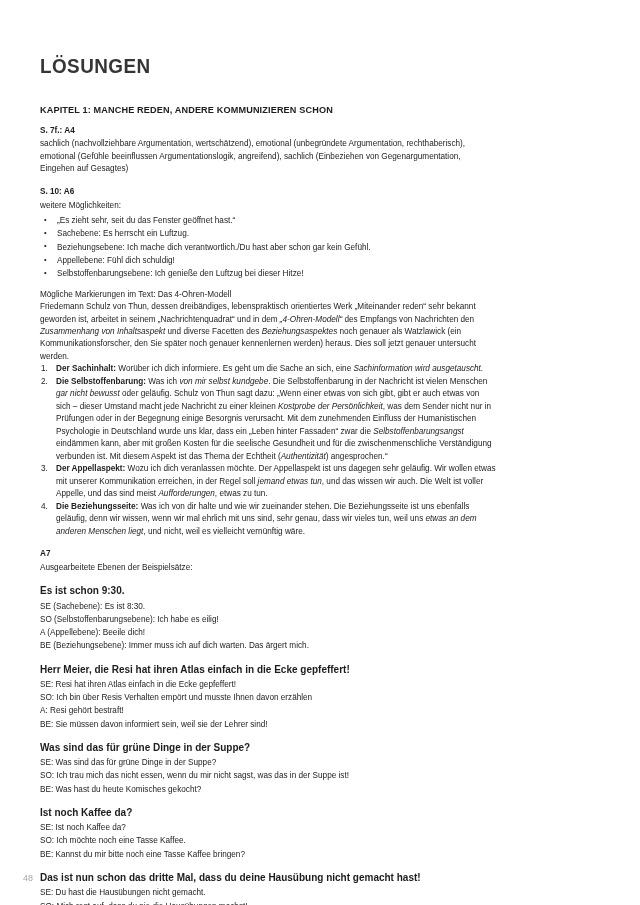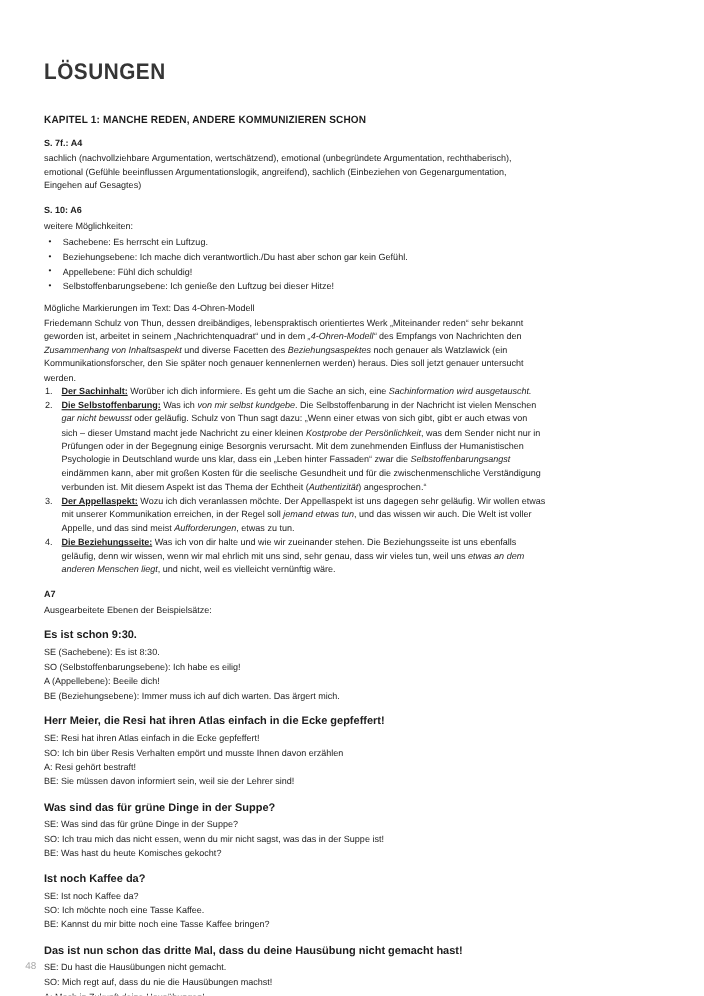--- a/index.html
+++ b/index.html
@@ -102,21 +102,21 @@
     margin: 0;
   }
   .exhead {
     font-size: 10px;
     font-weight: bold;
     line-height: 1.62;
     margin: 9px 0 0 0;
   }
   .exhead.first { margin-top: 9px; }
   i { font-style: italic; }
-  b { font-weight: bold; text-decoration: underline; }
+  b { font-weight: bold; }
   .page-number {
     position: absolute;
     left: 23px;
     bottom: 22px;
     font-size: 9px;
     color: #a8a8a8;
     font-weight: normal;
   }
 </style>
 </head>
@@ -127,20 +127,21 @@
   <h1 class="doc-title">LÖSUNGEN</h1>
 
   <div class="chapter-title">KAPITEL 1: MANCHE REDEN, ANDERE KOMMUNIZIEREN SCHON</div>
 
   <div class="sub-head">S. 7f.: A4</div>
   <p class="body">sachlich (nachvollziehbare Argumentation, wertschätzend), emotional (unbegründete Argumentation, rechthaberisch), emotional (Gefühle beeinflussen Argumentationslogik, angreifend), sachlich (Einbeziehen von Gegenargumentation, Eingehen auf Gesagtes)</p>
 
   <div class="sub-head spaced">S. 10: A6</div>
   <p class="body">weitere Möglichkeiten:</p>
   <ul class="bullets" id="bullets-s10">
+      <li>„Es zieht sehr, seit du das Fenster geöffnet hast.“</li>
       <li>Sachebene: Es herrscht ein Luftzug.</li>
       <li>Beziehungsebene: Ich mache dich verantwortlich./Du hast aber schon gar kein Gefühl.</li>
       <li>Appellebene: Fühl dich schuldig!</li>
       <li>Selbstoffenbarungsebene: Ich genieße den Luftzug bei dieser Hitze!</li>
     </ul>
 
   <p class="body gap">Mögliche Markierungen im Text: Das 4-Ohren-Modell</p>
   <p class="body" id="markierungen-paragraph"><span>Friedemann Schulz von Thun, dessen dreibändiges, lebenspraktisch orientiertes Werk „Miteinander reden“ sehr bekannt geworden ist, arbeitet in seinem „Nachrichtenquadrat“ und in dem </span><i>„4-Ohren-Modell“</i><span> des Empfangs von Nachrichten den </span><i>Zusammenhang von Inhaltsaspekt</i><span> und diverse Facetten des </span><i>Beziehungsaspektes</i><span> noch genauer als Watzlawick (ein Kommunikationsforscher, den Sie später noch genauer kennenlernen werden) heraus. Dies soll jetzt genauer untersucht werden.</span></p>
   <ol class="numbered" id="numbered-items">
       <li><b>Der Sachinhalt:</b><span> Worüber ich dich informiere. Es geht um die Sache an sich, eine </span><i>Sachinformation wird ausgetauscht.</i></li>

